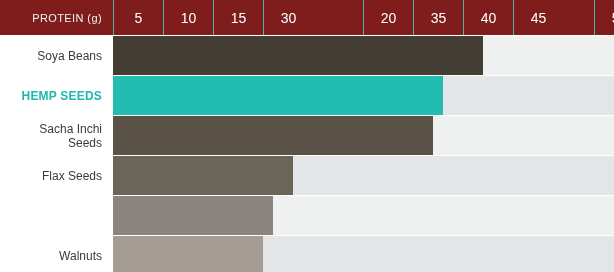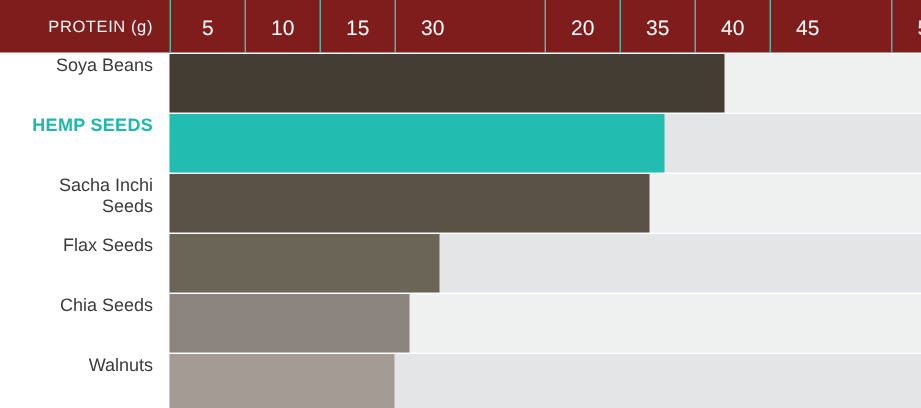--- a/index.html
+++ b/index.html
@@ -31,21 +31,21 @@
     border-left:1px solid #4fb3a8;
     box-sizing:border-box;
   }
 
   
   .row{
     position:absolute;left:0;width:614px;height:39px;
   }
   .row-label{
     position:absolute;left:0;top:0;width:113px;height:39px;
-    display:flex;flex-direction:column;align-items:flex-end;justify-content:flex-start;
+    display:flex;flex-direction:column;align-items:flex-end;justify-content:center;
     padding-right:11px;box-sizing:border-box;
     color:#3b3b3b;font-size:12px;line-height:14px;text-align:right;
   }
   .row-label.hl{color:#1fb8ac;font-weight:bold;letter-spacing:.2px;}
   .track{
     position:absolute;left:113px;top:0;width:501px;height:39px;
   }
   .bar{
     position:absolute;left:0;top:0;height:39px;
   }
@@ -96,23 +96,20 @@
       </div>
       <div class="row" style="top: 156px;">
         <div class="row-label">
           <span>Flax Seeds</span>
         </div>
         <div class="track" style="background: rgb(228, 229, 231);">
           <div class="bar" style="width: 180px; background: rgb(107, 101, 88);"></div>
         </div>
       </div>
       <div class="row" style="top: 196px;">
-        <div class="row-label">
-          <span>Chia Seeds</span>
-        </div>
         <div class="track" style="background: rgb(239, 240, 240);">
           <div class="bar" style="width: 160px; background: rgb(140, 132, 127);"></div>
         </div>
       </div>
       <div class="row" style="top: 236px;">
         <div class="row-label">
           <span>Walnuts</span>
         </div>
         <div class="track" style="background: rgb(228, 229, 231);">
           <div class="bar" style="width: 150px; background: rgb(164, 155, 148);"></div>

